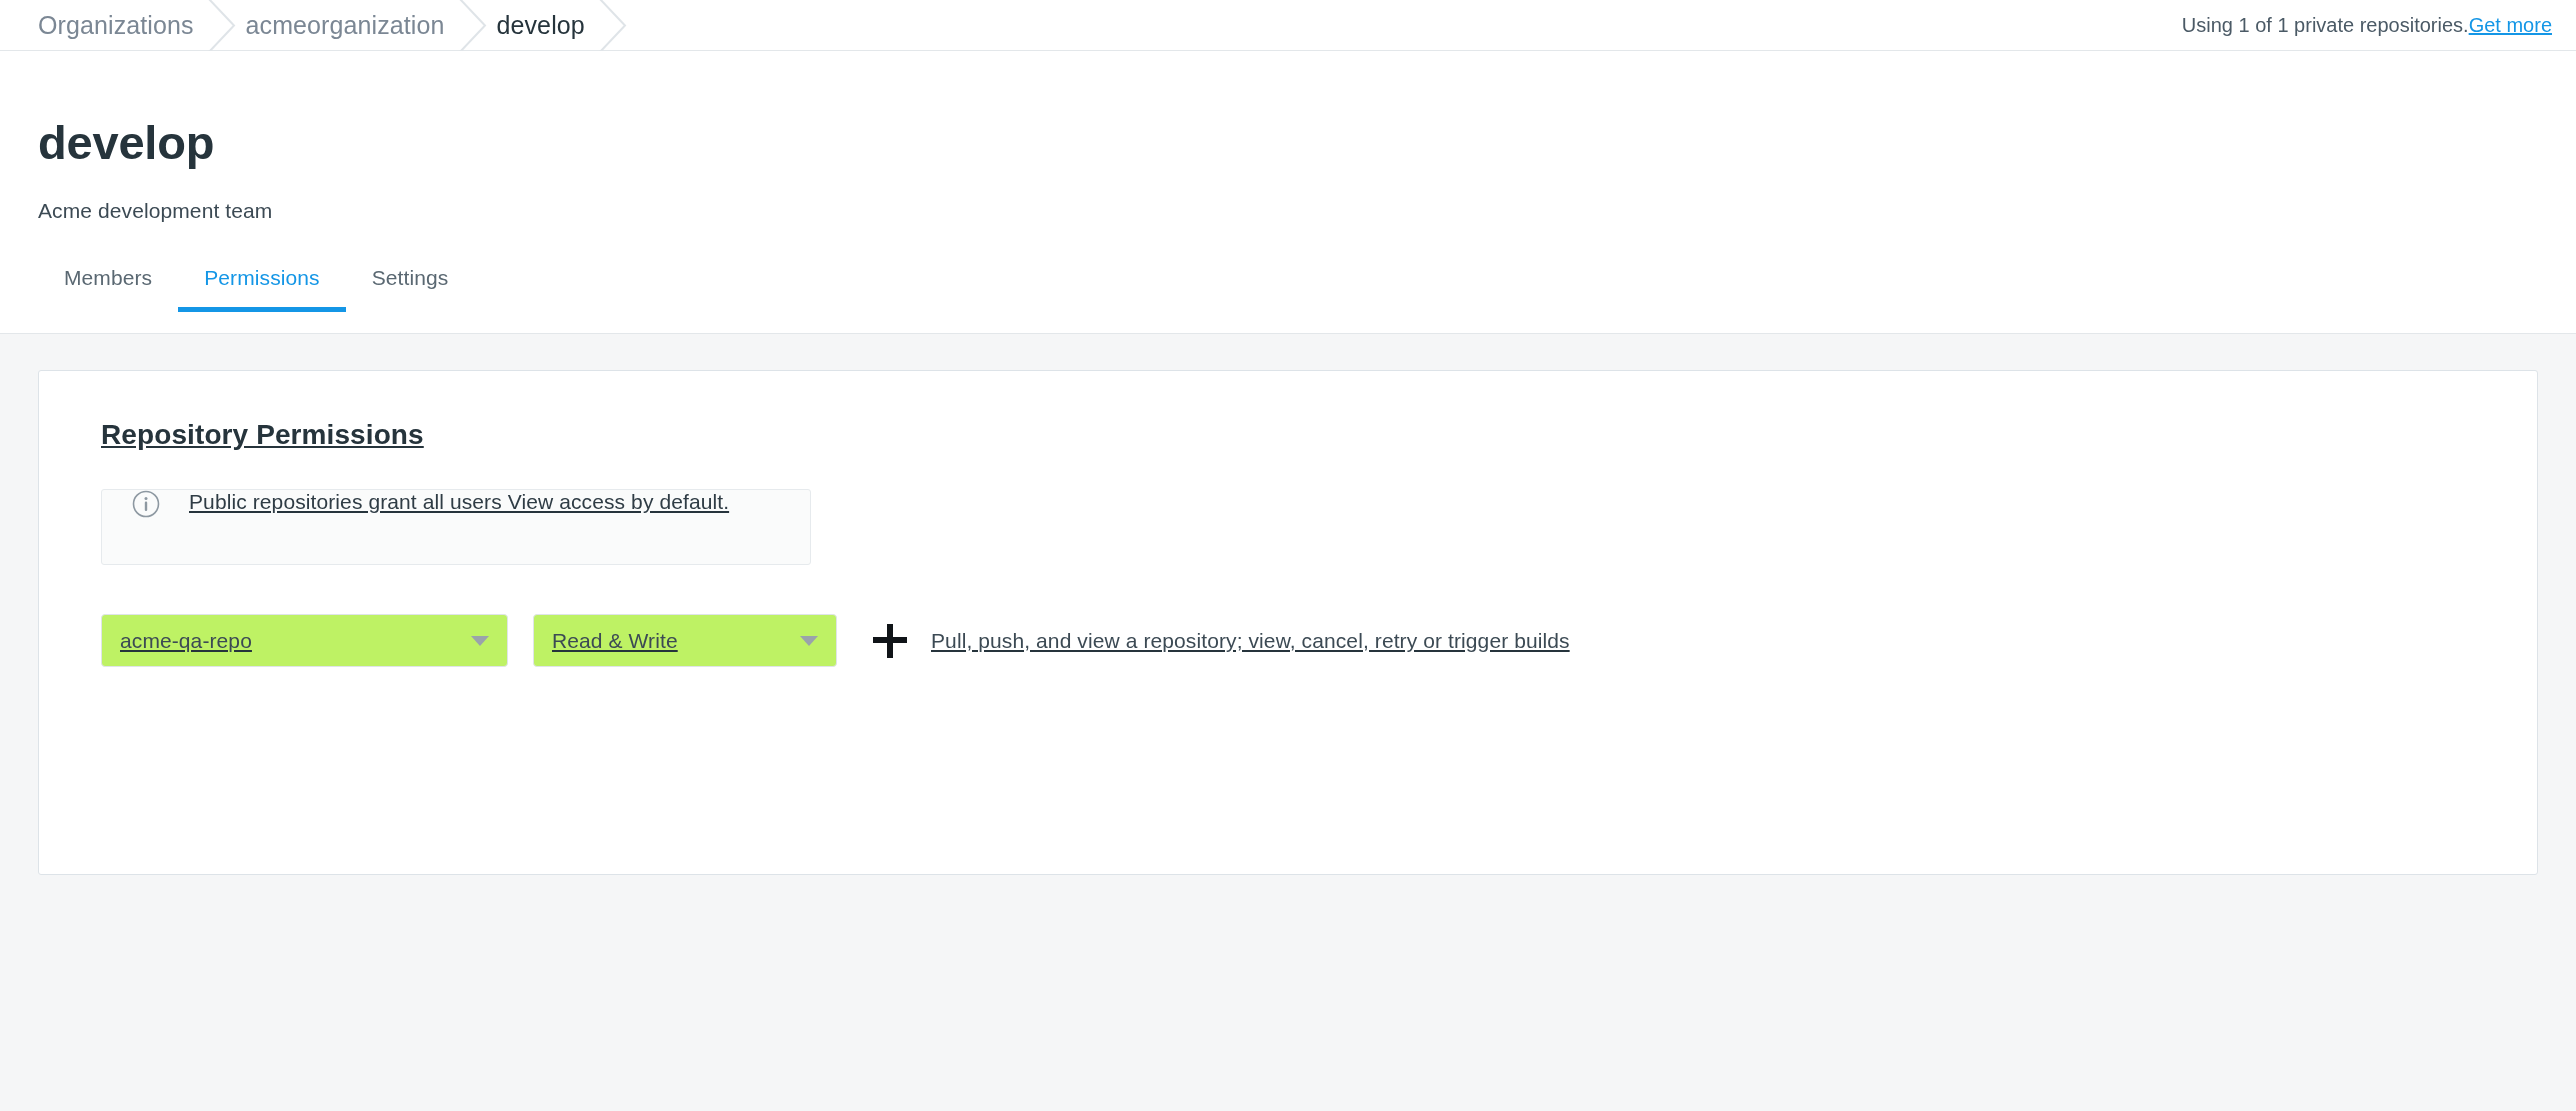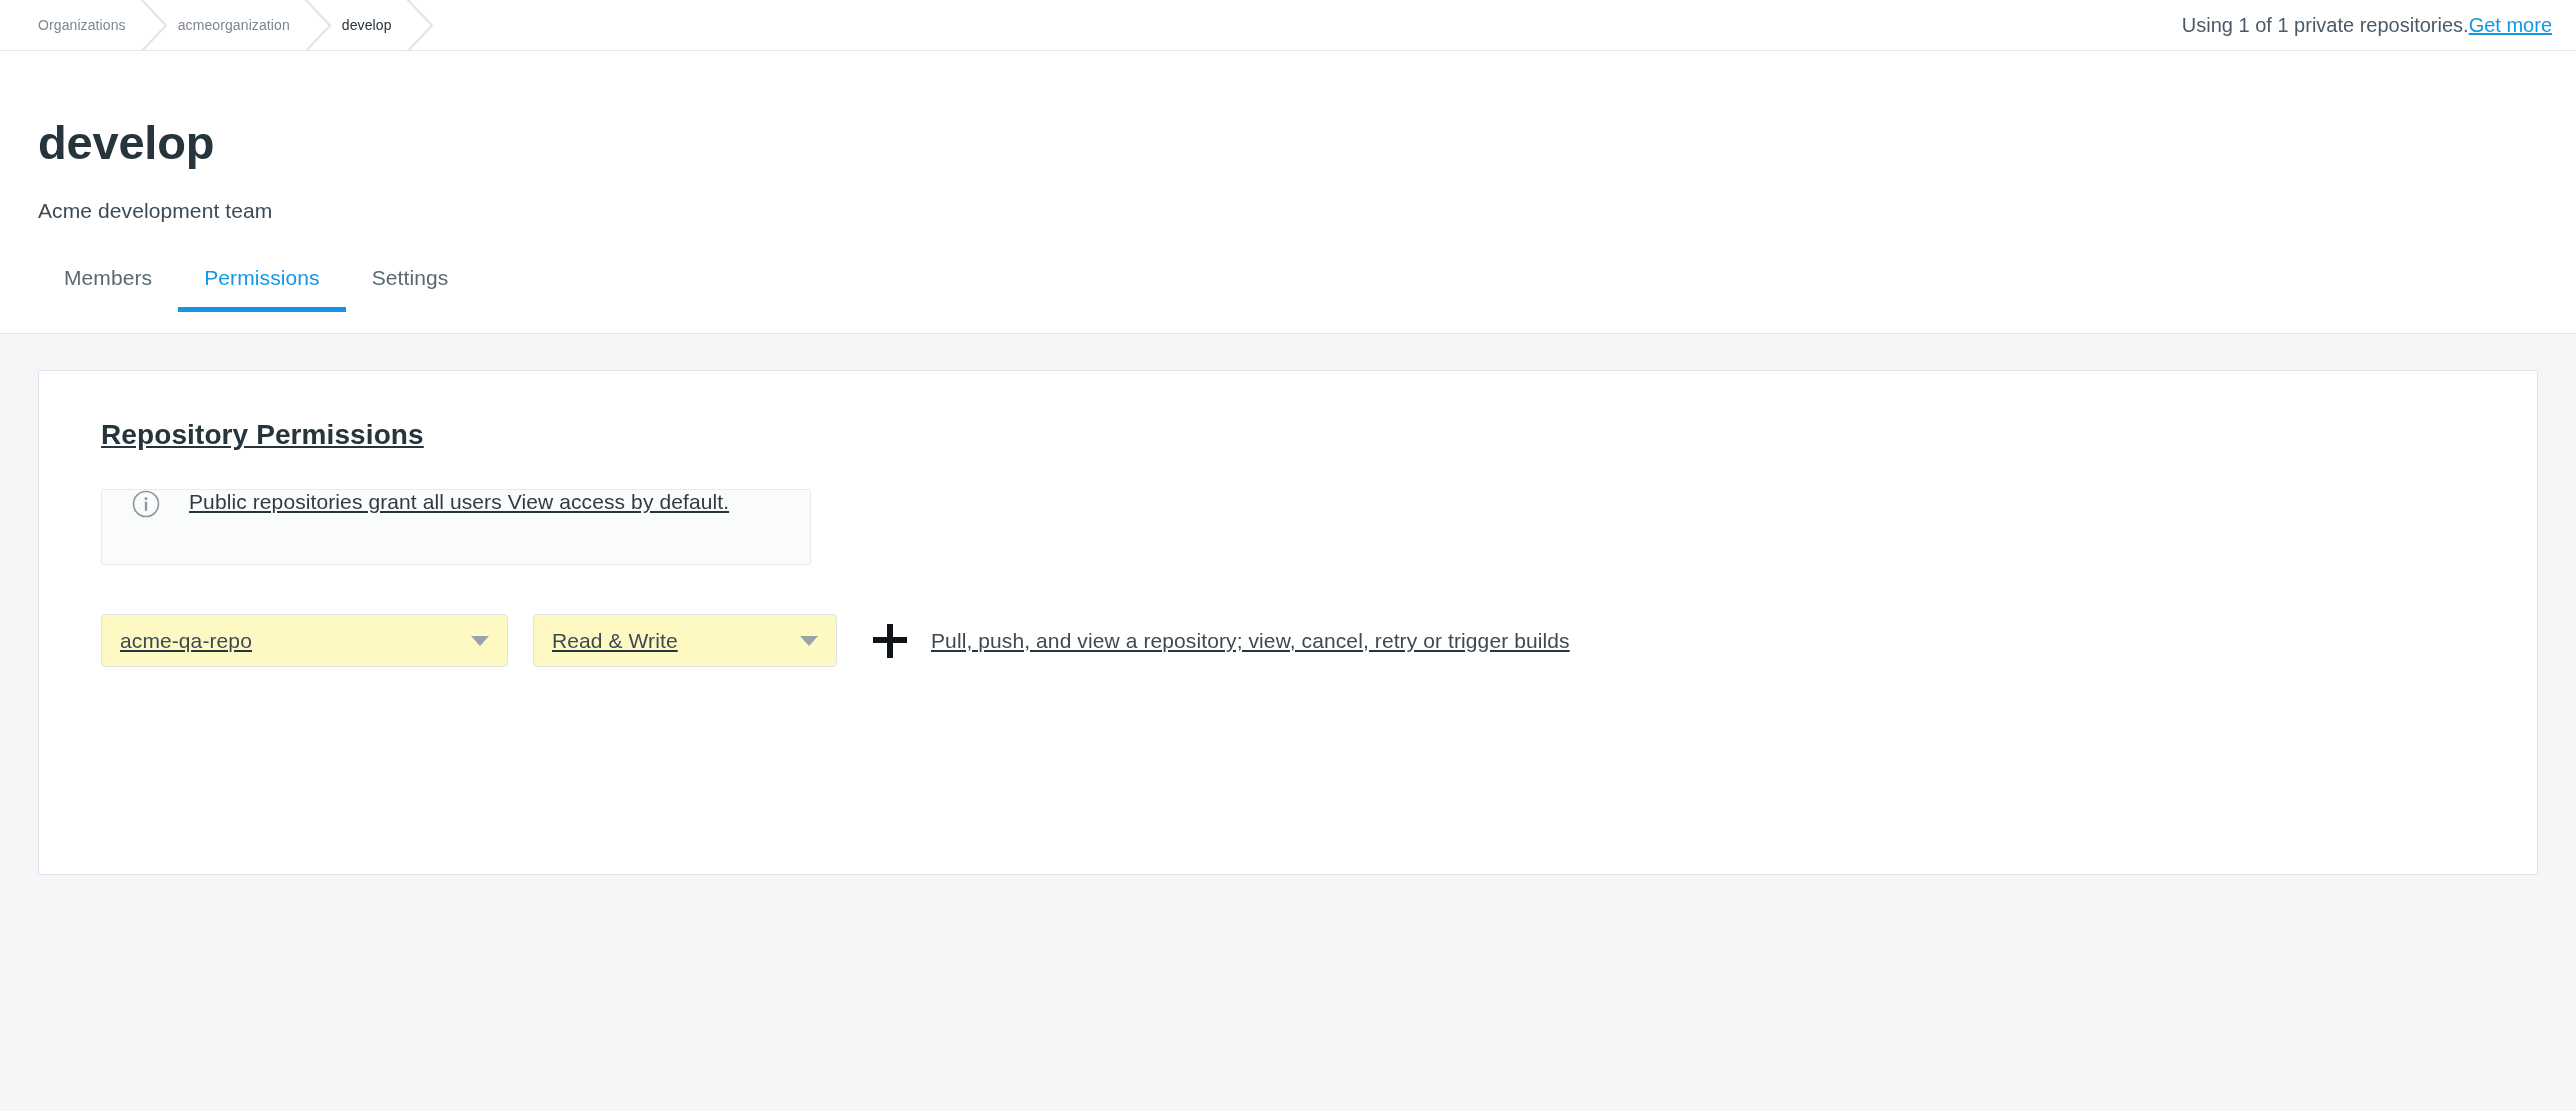--- a/index.html
+++ b/index.html
@@ -27,21 +27,21 @@
     justify-content: space-between;
   }
   .breadcrumb {
     display: flex;
     align-items: stretch;
     height: 51px;
   }
   .crumb {
     display: flex;
     align-items: center;
-    font-size: 14px;
+    font-size: 25px;
     letter-spacing: 0.1px;
     color: #7b8794;
     padding: 0 0 0 0;
     white-space: nowrap;
   }
   .crumb.first { padding-left: 38px; }
   .crumb.current { color: #26343c; }
   .crumb-sep {
     width: 52px;
     position: relative;
@@ -163,21 +163,21 @@
   .perm-row {
     display: flex;
     align-items: center;
     margin-top: 49px;
   }
   .select {
     position: relative;
     height: 53px;
     border: 1px solid #dfe4e8;
     border-radius: 4px;
-    background: #fef9c3;
+    background: #bef264;
     display: flex;
     align-items: center;
     padding: 0 18px;
     cursor: pointer;
   }
   .select.repo { width: 407px; }
   .select.perm { width: 304px; margin-left: 25px; }
   .select-value {
     font-size: 21px;
     color: #3c4a54;

